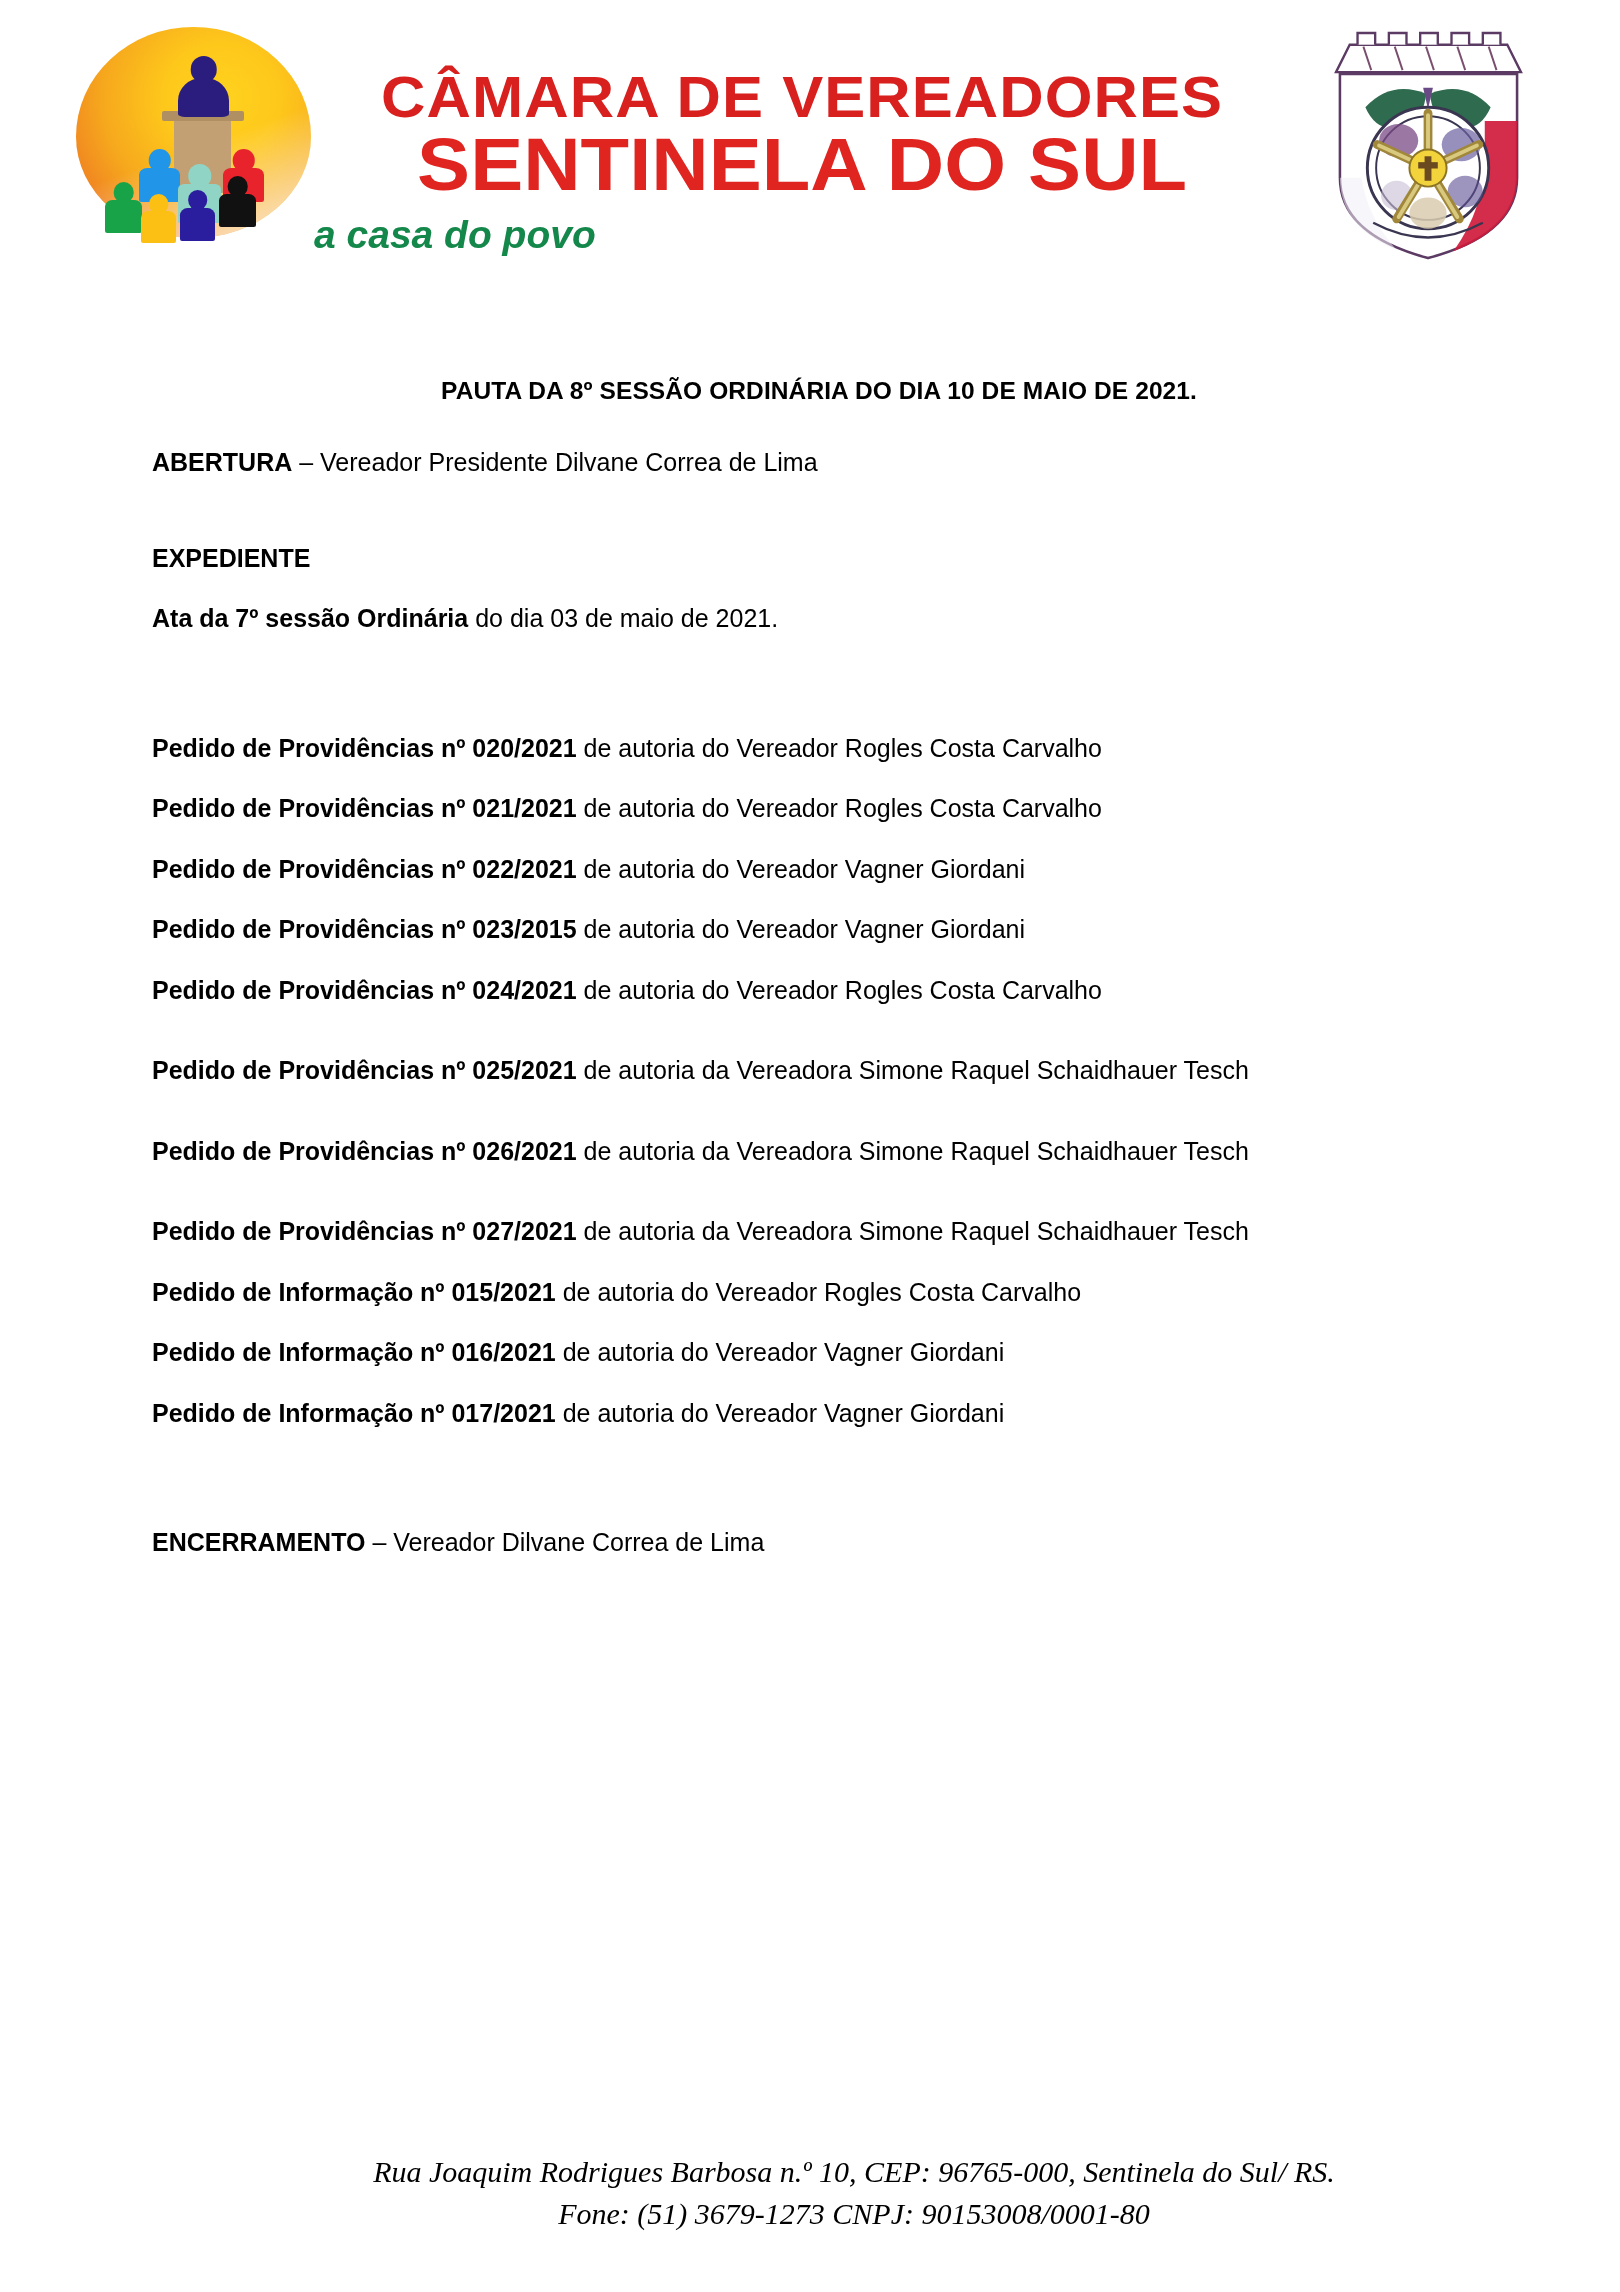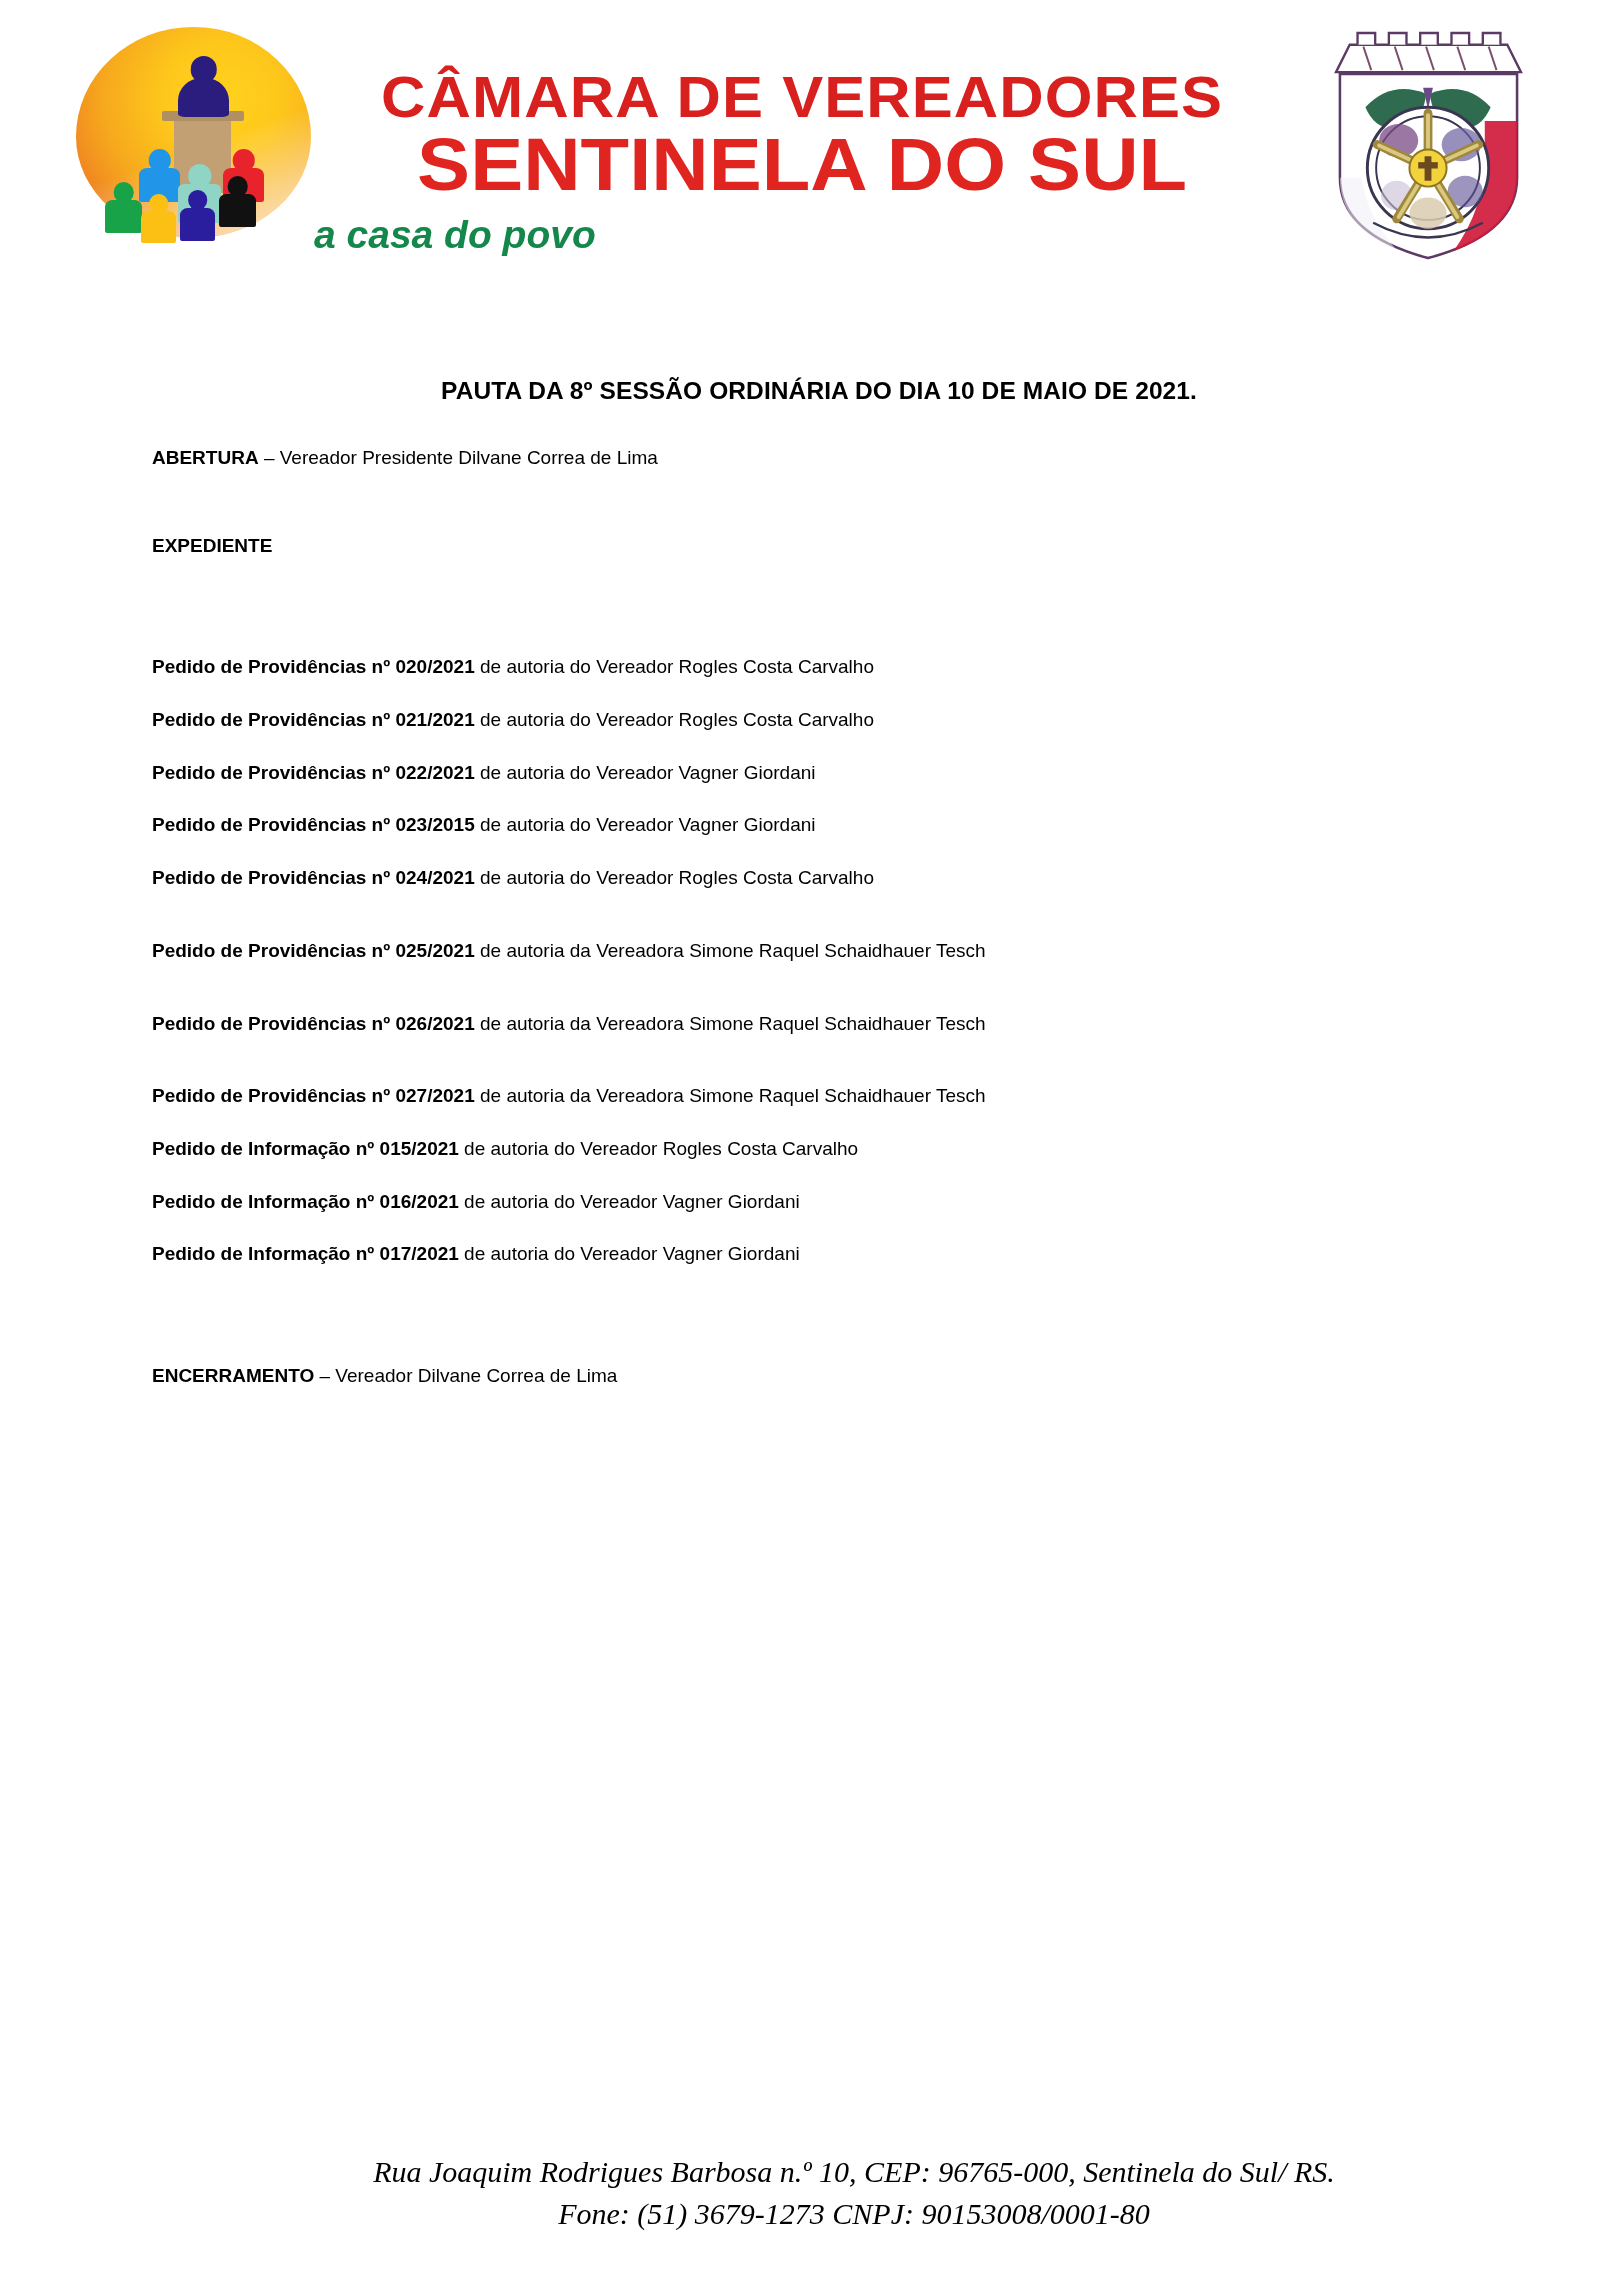--- a/index.html
+++ b/index.html
@@ -147,21 +147,21 @@
     font-weight: bold;
     letter-spacing: 0.1px;
   }
   .content {
     position: absolute;
     left: 152px;
     top: 446px;
     width: 1318px;
   }
   .para {
-    font-size: 19px;
+    font-size: 25px;
     line-height: 1.30;
     margin: 0 0 28px 0;
     text-align: left;
   }
   .para.justify {
     text-align: justify;
     text-justify: inter-word;
     margin-top: 48px;
   }
   .para b {
@@ -303,20 +303,23 @@
     <p class="para">
       <b>ABERTURA</b><span> – Vereador Presidente Dilvane Correa de Lima</span>
     </p>
 
     <div class="gap-lg"></div>
 
     <p class="para">
       <b>EXPEDIENTE</b>
     </p>
 
+    <p class="para">
+      <b>Ata da 7º sessão Ordinária</b><span> do dia 03 de maio de 2021.</span>
+    </p>
 
     <div class="gap-xl"></div>
 
     <p class="para">
       <b>Pedido de Providências nº 020/2021</b><span> de autoria do Vereador Rogles Costa Carvalho</span>
     </p>
     <p class="para">
       <b>Pedido de Providências nº 021/2021</b><span> de autoria do Vereador Rogles Costa Carvalho</span>
     </p>
     <p class="para">

